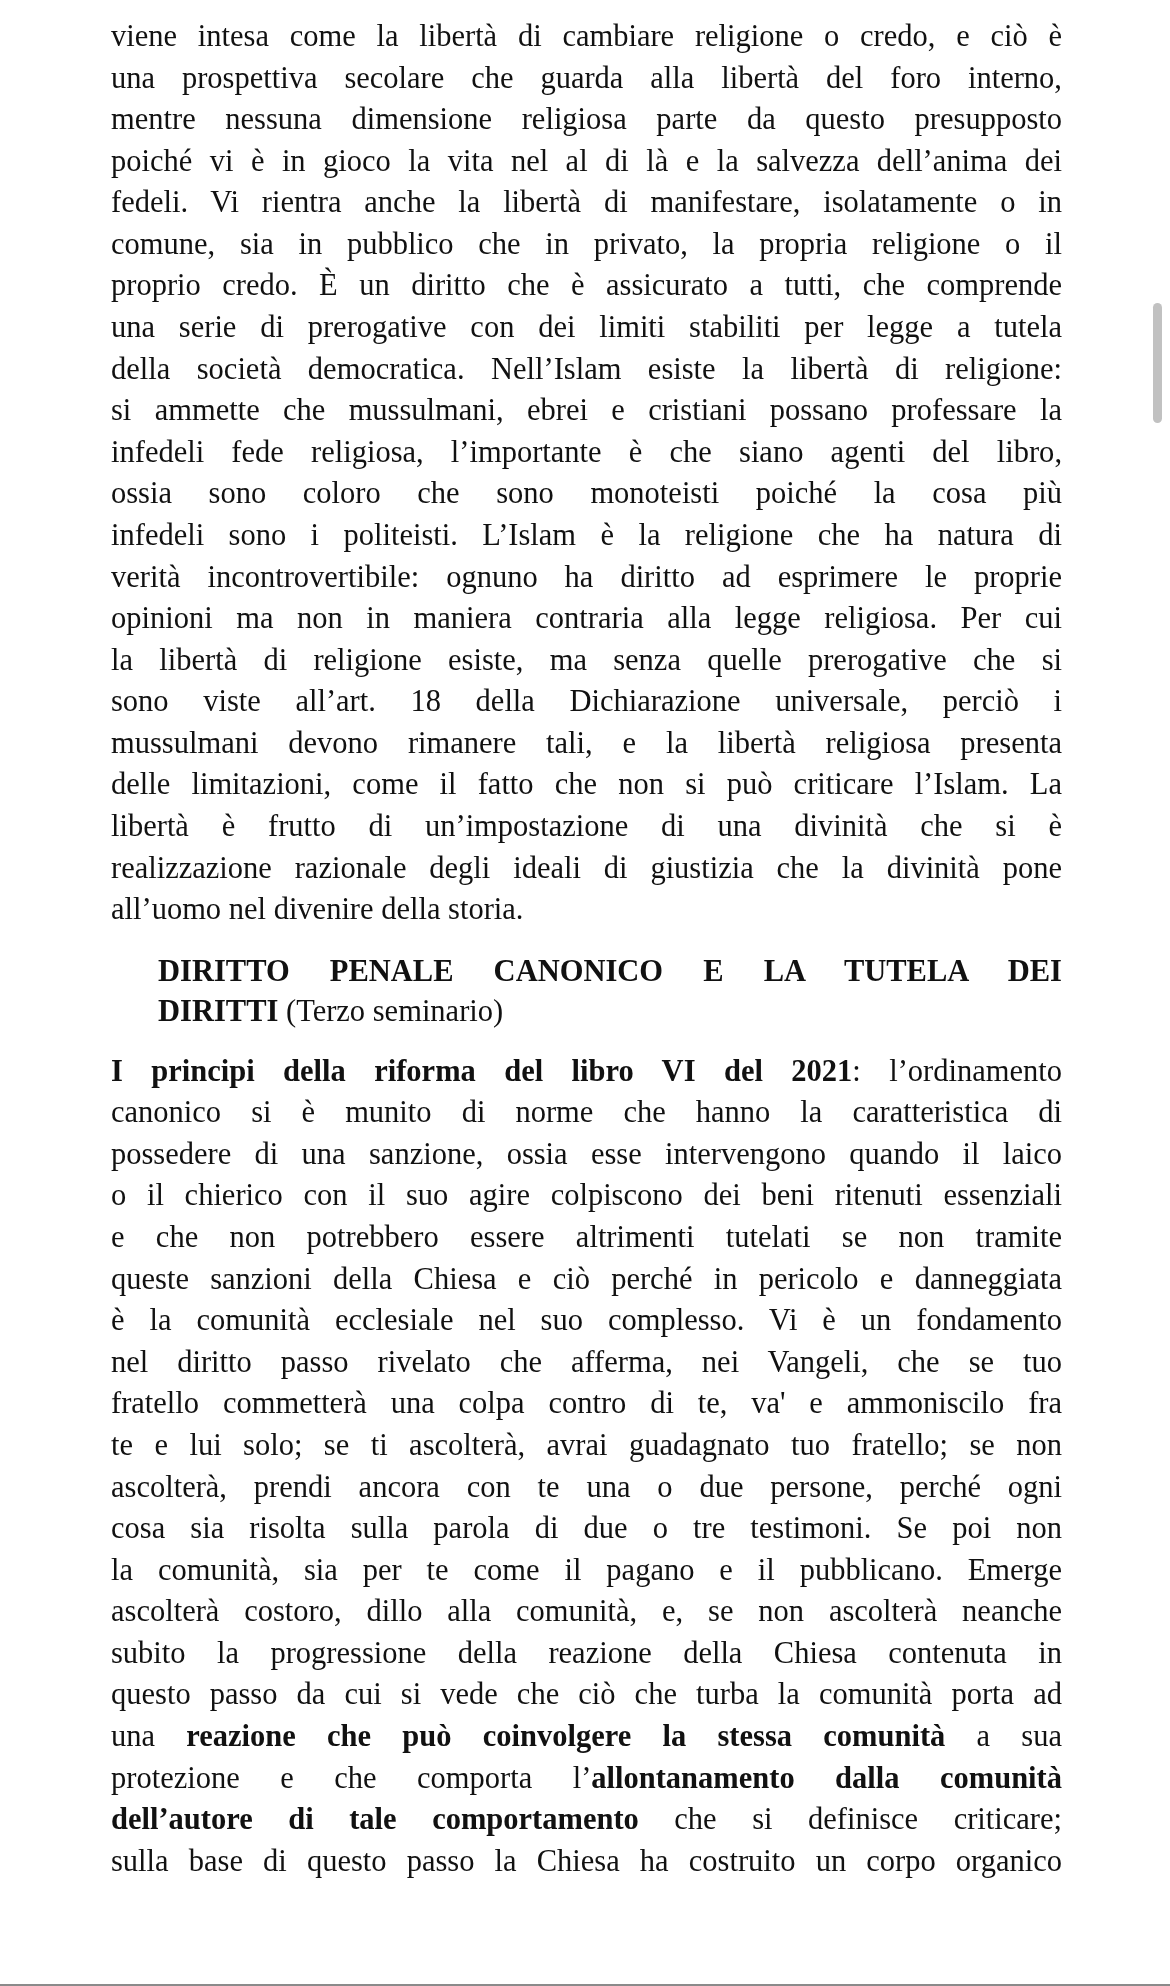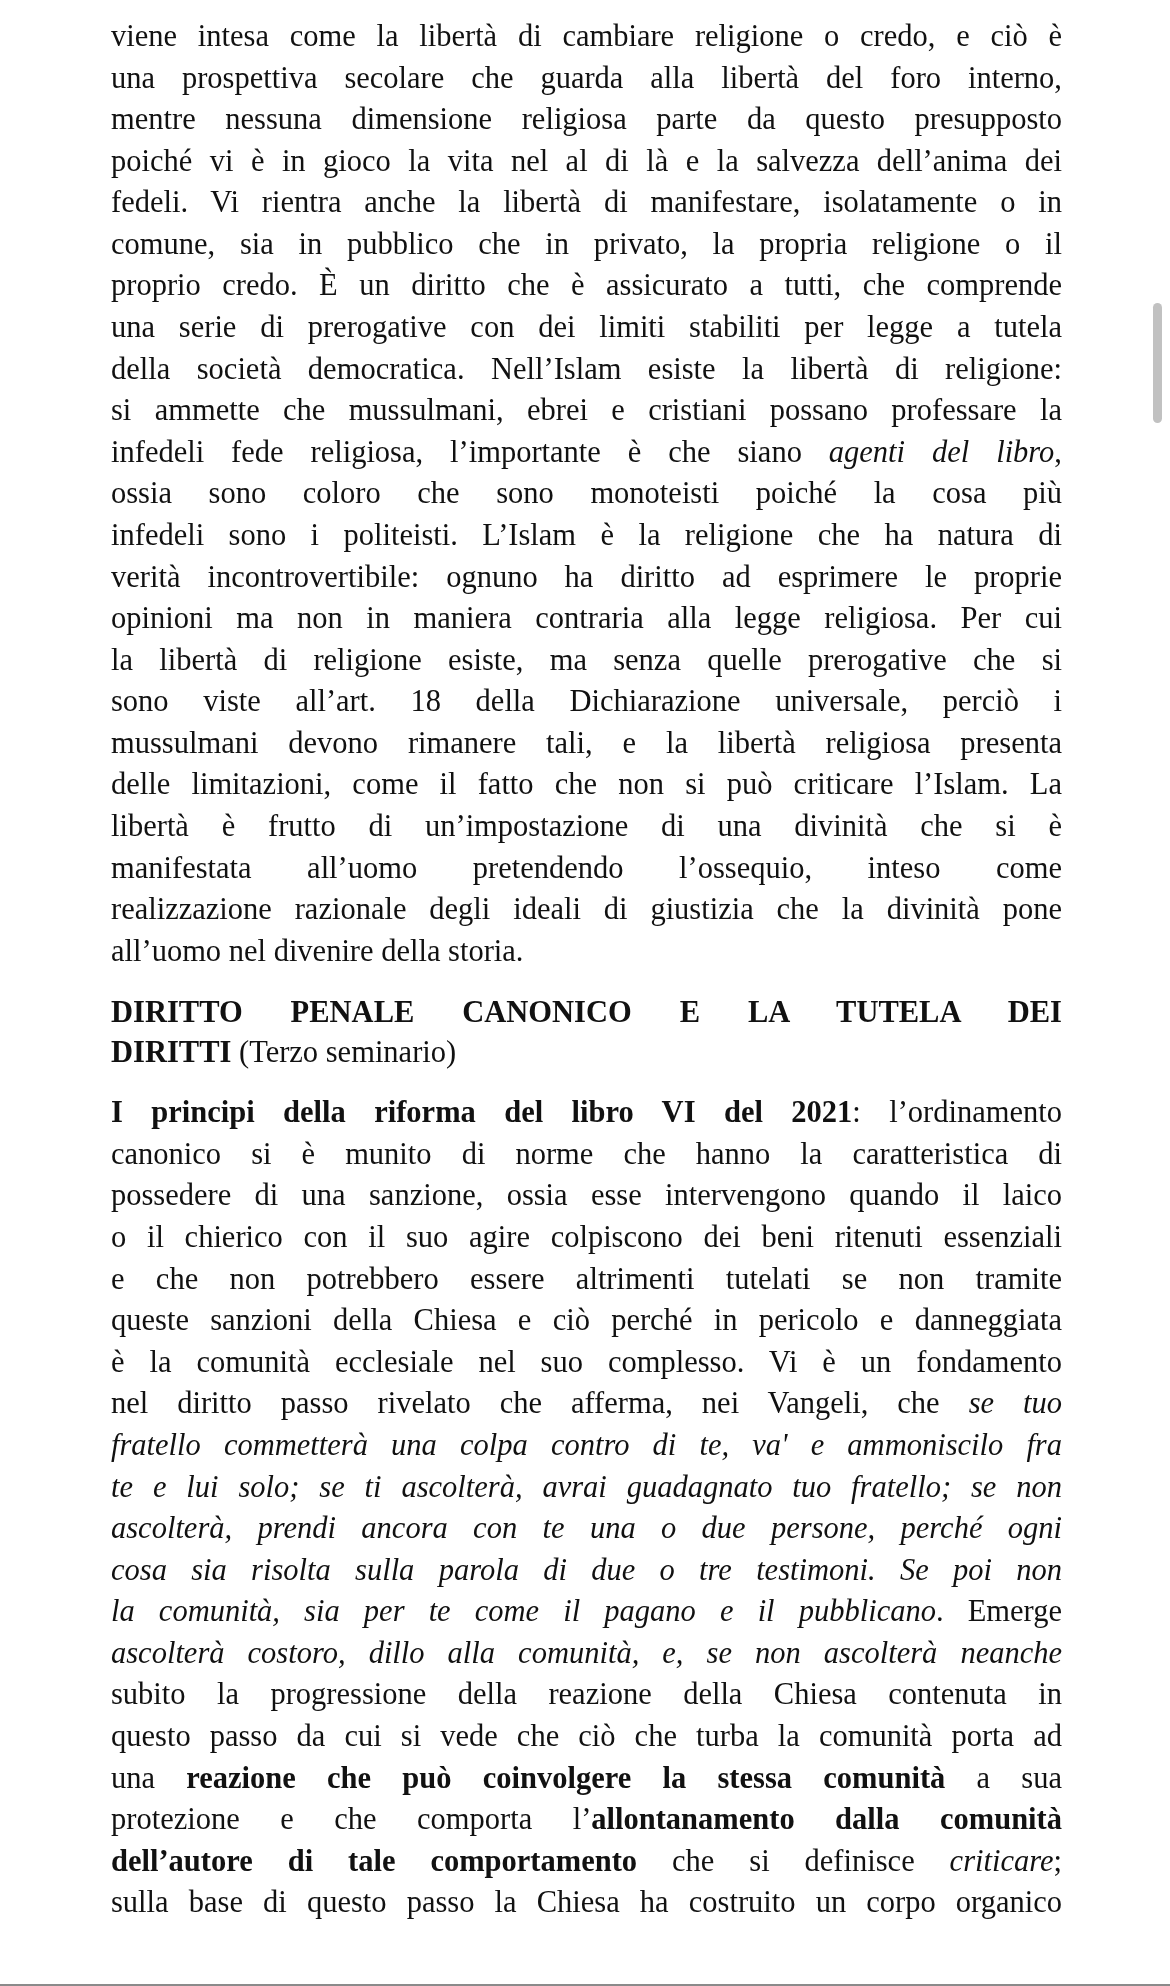--- a/index.html
+++ b/index.html
@@ -9,22 +9,22 @@
     font-family: "Liberation Serif", "DejaVu Serif", serif;
     font-size: 30.5px; color: #111111;
   }
   .para { margin: 0 0 20px 0; }
   .line {
     height: 41.58px; line-height: 41.58px; white-space: nowrap;
     text-align: justify; text-align-last: justify; overflow: visible;
   }
   .line.last { text-align-last: left; }
   .b { font-weight: bold; }
-  .i { font-style: italic; }
-  .heading .line { height: 40px; line-height: 40px; }
+  .i { }
+  .heading .line { height: 40px; line-height: 40px; margin-left: 47px; }
   .scrollbar {
     position: absolute; left: 1153px; top: 303px; width: 9px; height: 120px;
     background: #c1c1c1; border-radius: 5px;
   }
   .bottom-edge {
     position: absolute; left: 0; bottom: 0; width: 1170px; height: 2px; background: #8a8a8a;
   }
 </style>
 </head>
 <body>
@@ -44,21 +44,20 @@
       <div class="line"><span>infedeli fede religiosa, l’importante è che siano </span><span class="i">agenti del libro</span><span>,</span></div>
       <div class="line"><span>ossia sono coloro che sono monoteisti poiché la cosa più</span></div>
       <div class="line"><span>infedeli sono i politeisti. L’Islam è la religione che ha natura di</span></div>
       <div class="line"><span>verità incontrovertibile: ognuno ha diritto ad esprimere le proprie</span></div>
       <div class="line"><span>opinioni ma non in maniera contraria alla legge religiosa. Per cui</span></div>
       <div class="line"><span>la libertà di religione esiste, ma senza quelle prerogative che si</span></div>
       <div class="line"><span>sono viste all’art. 18 della Dichiarazione universale, perciò i</span></div>
       <div class="line"><span>mussulmani devono rimanere tali, e la libertà religiosa presenta</span></div>
       <div class="line"><span>delle limitazioni, come il fatto che non si può criticare l’Islam. La</span></div>
       <div class="line"><span>libertà è frutto di un’impostazione di una divinità che si è</span></div>
-      <div class="line"><span>manifestata all’uomo pretendendo l’ossequio, inteso come</span></div>
       <div class="line"><span>realizzazione razionale degli ideali di giustizia che la divinità pone</span></div>
       <div class="line last"><span>all’uomo nel divenire della storia.</span></div>
     </div>
     <div class="para heading">
       <div class="line"><span class="b">DIRITTO PENALE CANONICO E LA TUTELA DEI</span></div>
       <div class="line last"><span class="b">DIRITTI</span><span> (Terzo seminario)</span></div>
     </div>
     <div class="para">
       <div class="line"><span class="b">I principi della riforma del libro VI del 2021</span><span>: l’ordinamento</span></div>
       <div class="line"><span>canonico si è munito di norme che hanno la caratteristica di</span></div>

